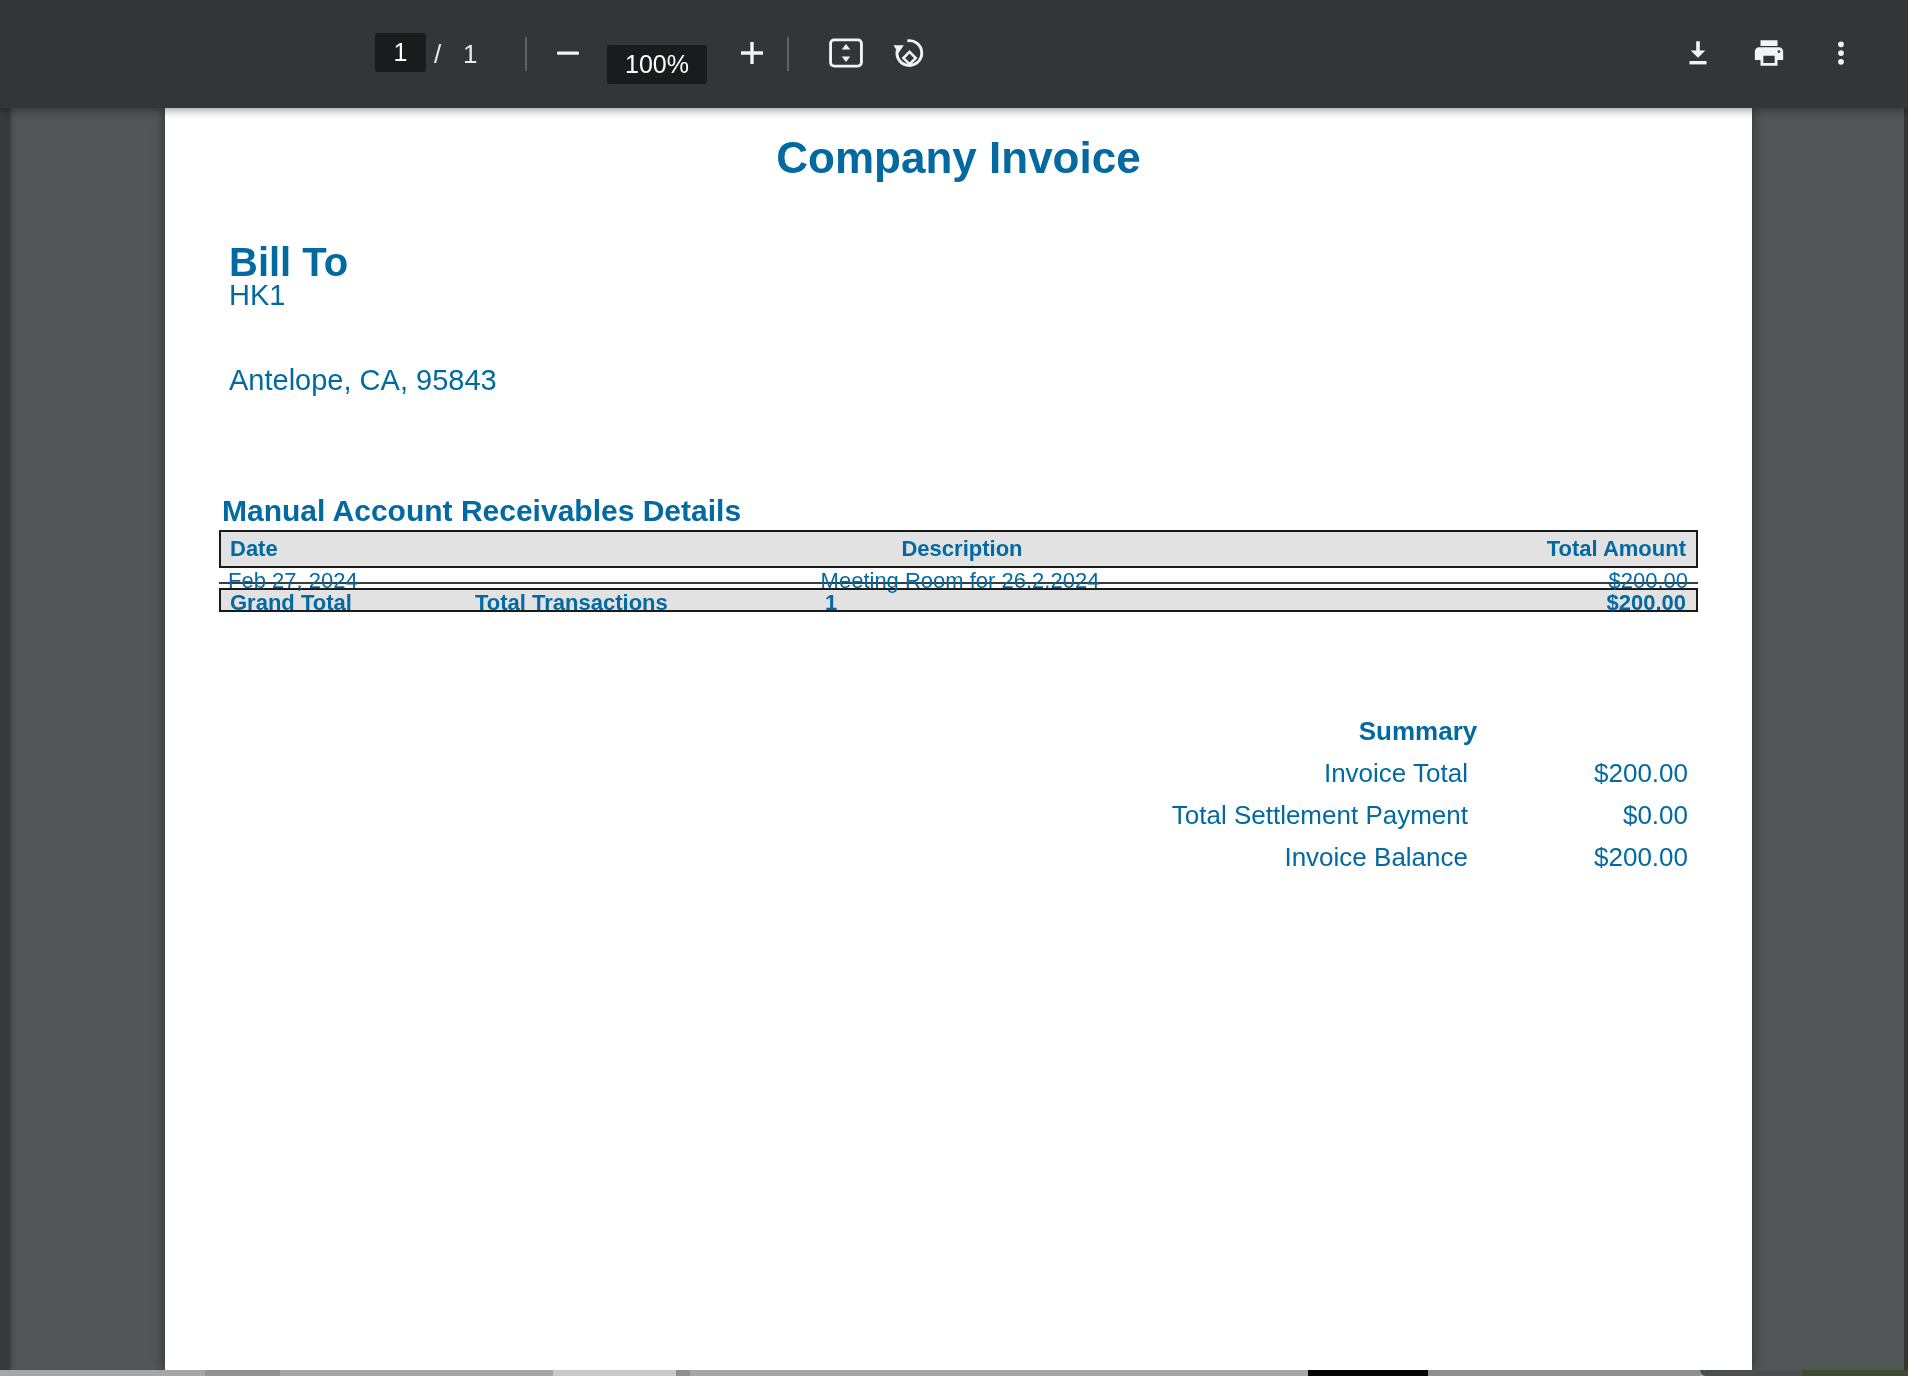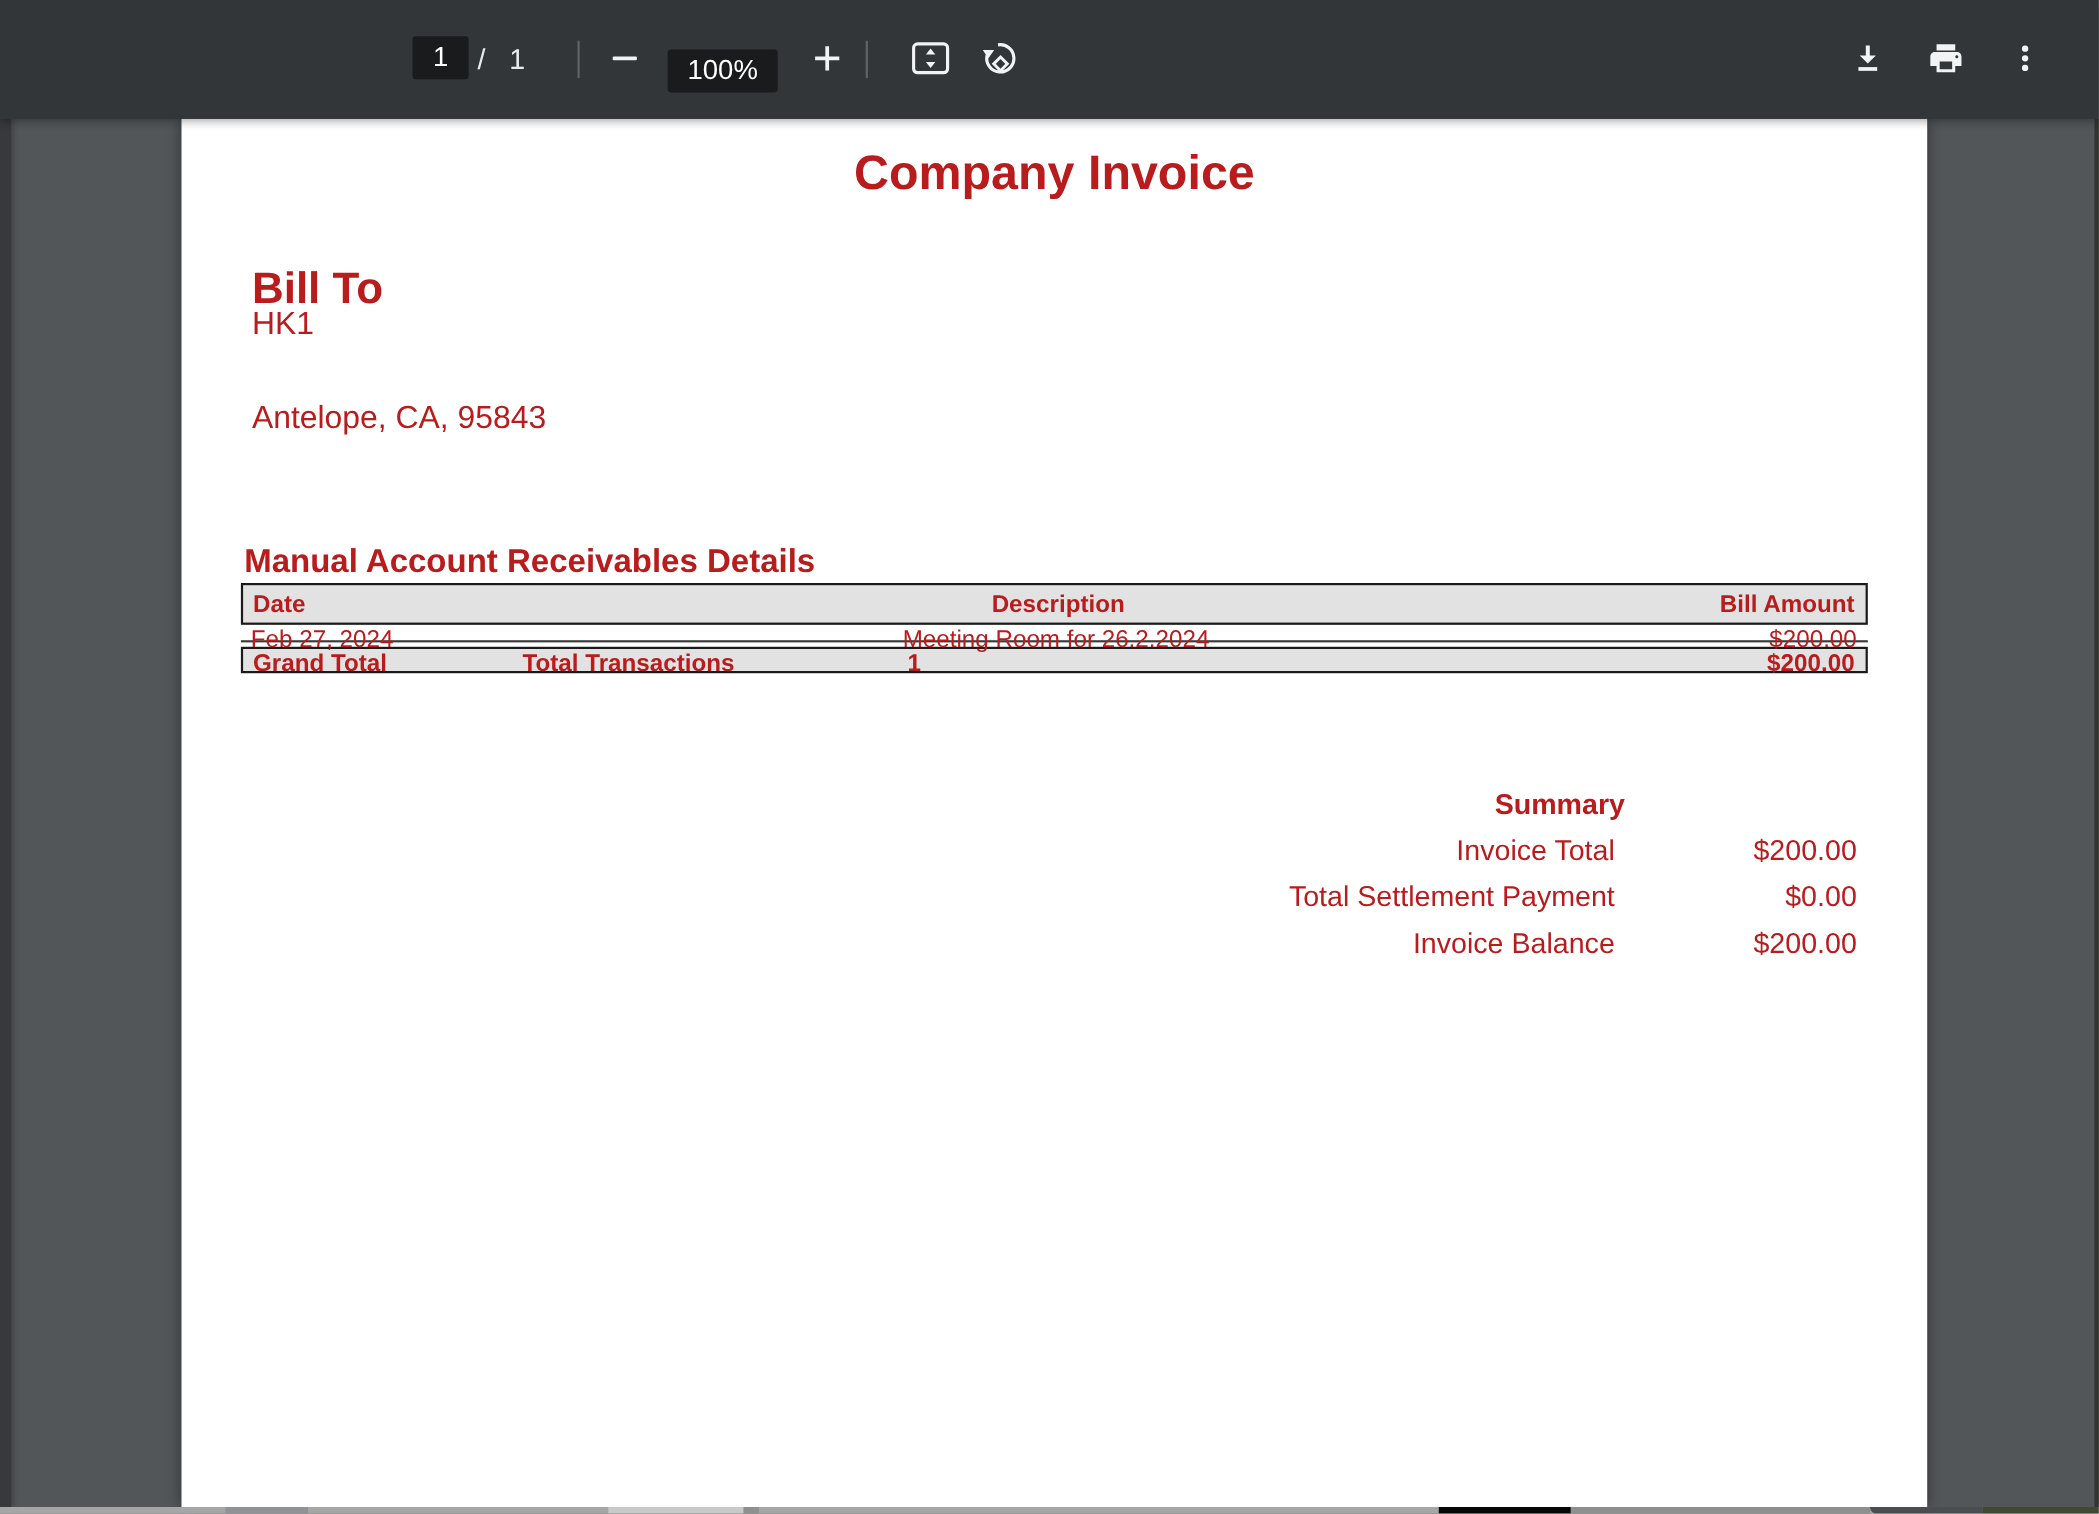--- a/index.html
+++ b/index.html
@@ -49,21 +49,21 @@
     position:absolute;left:0;top:108px;width:10px;height:1262px;
     background:#37393c;z-index:6;box-shadow:2px 0 5px rgba(0,0,0,.25);
   }
   .right-strip{
     position:absolute;left:1904px;top:108px;width:4px;height:1262px;
     background:#333531;z-index:6;
   }
   .pdf-page{
     position:absolute;left:165px;top:0;width:1587px;height:1262px;
     background:#ffffff;box-shadow:0 0 12px rgba(0,0,0,.45);
-    color:#b91c1c;
+    color:#0369a1;
   }
   .abs{position:absolute;}
   .doc-title{left:0;right:0;top:25px;text-align:center;font-size:44px;font-weight:bold;}
   .billto-h{left:64px;top:132px;font-size:40px;font-weight:bold;}
   .billto-name{left:64px;top:171px;font-size:29px;}
   .billto-addr{left:64px;top:256px;font-size:29px;}
   .section-h{left:57px;top:386px;font-size:30px;font-weight:bold;}
   
   .ar-table{position:absolute;left:54px;top:422px;width:1479px;}
   .t-row{
@@ -162,21 +162,21 @@
     <div class="abs billto-h">Bill To</div>
     <div class="abs billto-name">HK1</div>
     <div class="abs billto-addr">Antelope, CA, 95843</div>
 
     <div class="abs section-h">Manual Account Receivables Details</div>
 
     <div class="ar-table">
       <div class="t-row t-head">
         <div class="cell">Date</div>
         <div class="c-span">Description</div>
-        <div class="c-right">Bill Amount</div>
+        <div class="c-right">Total Amount</div>
       </div>
       <div class="t-row t-data">
         <div class="cell">Feb 27, 2024</div>
         <div class="c-span">Meeting Room for 26.2.2024</div>
         <div class="c-right">$200.00</div>
       </div>
       <div class="t-row t-grand">
         <div class="cell">Grand Total</div>
         <div class="cell-mid">Total Transactions</div>
         <div class="cell-mid">1</div>

